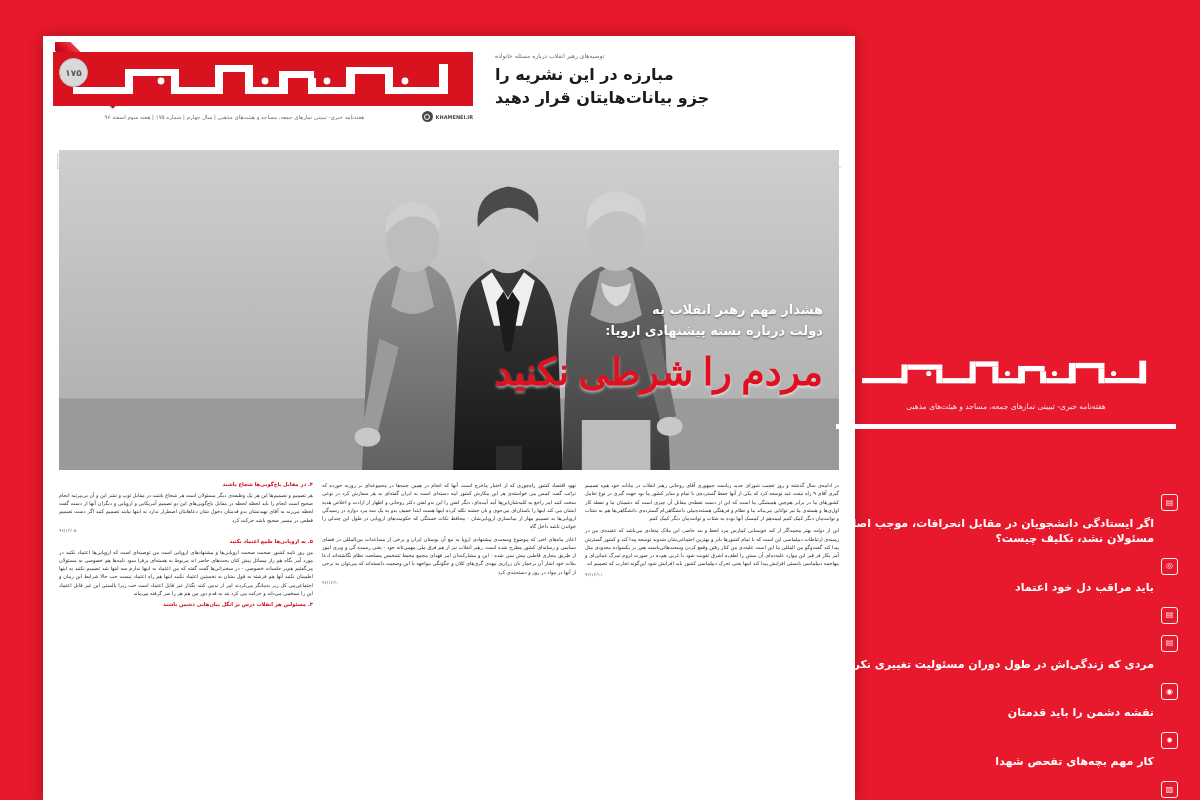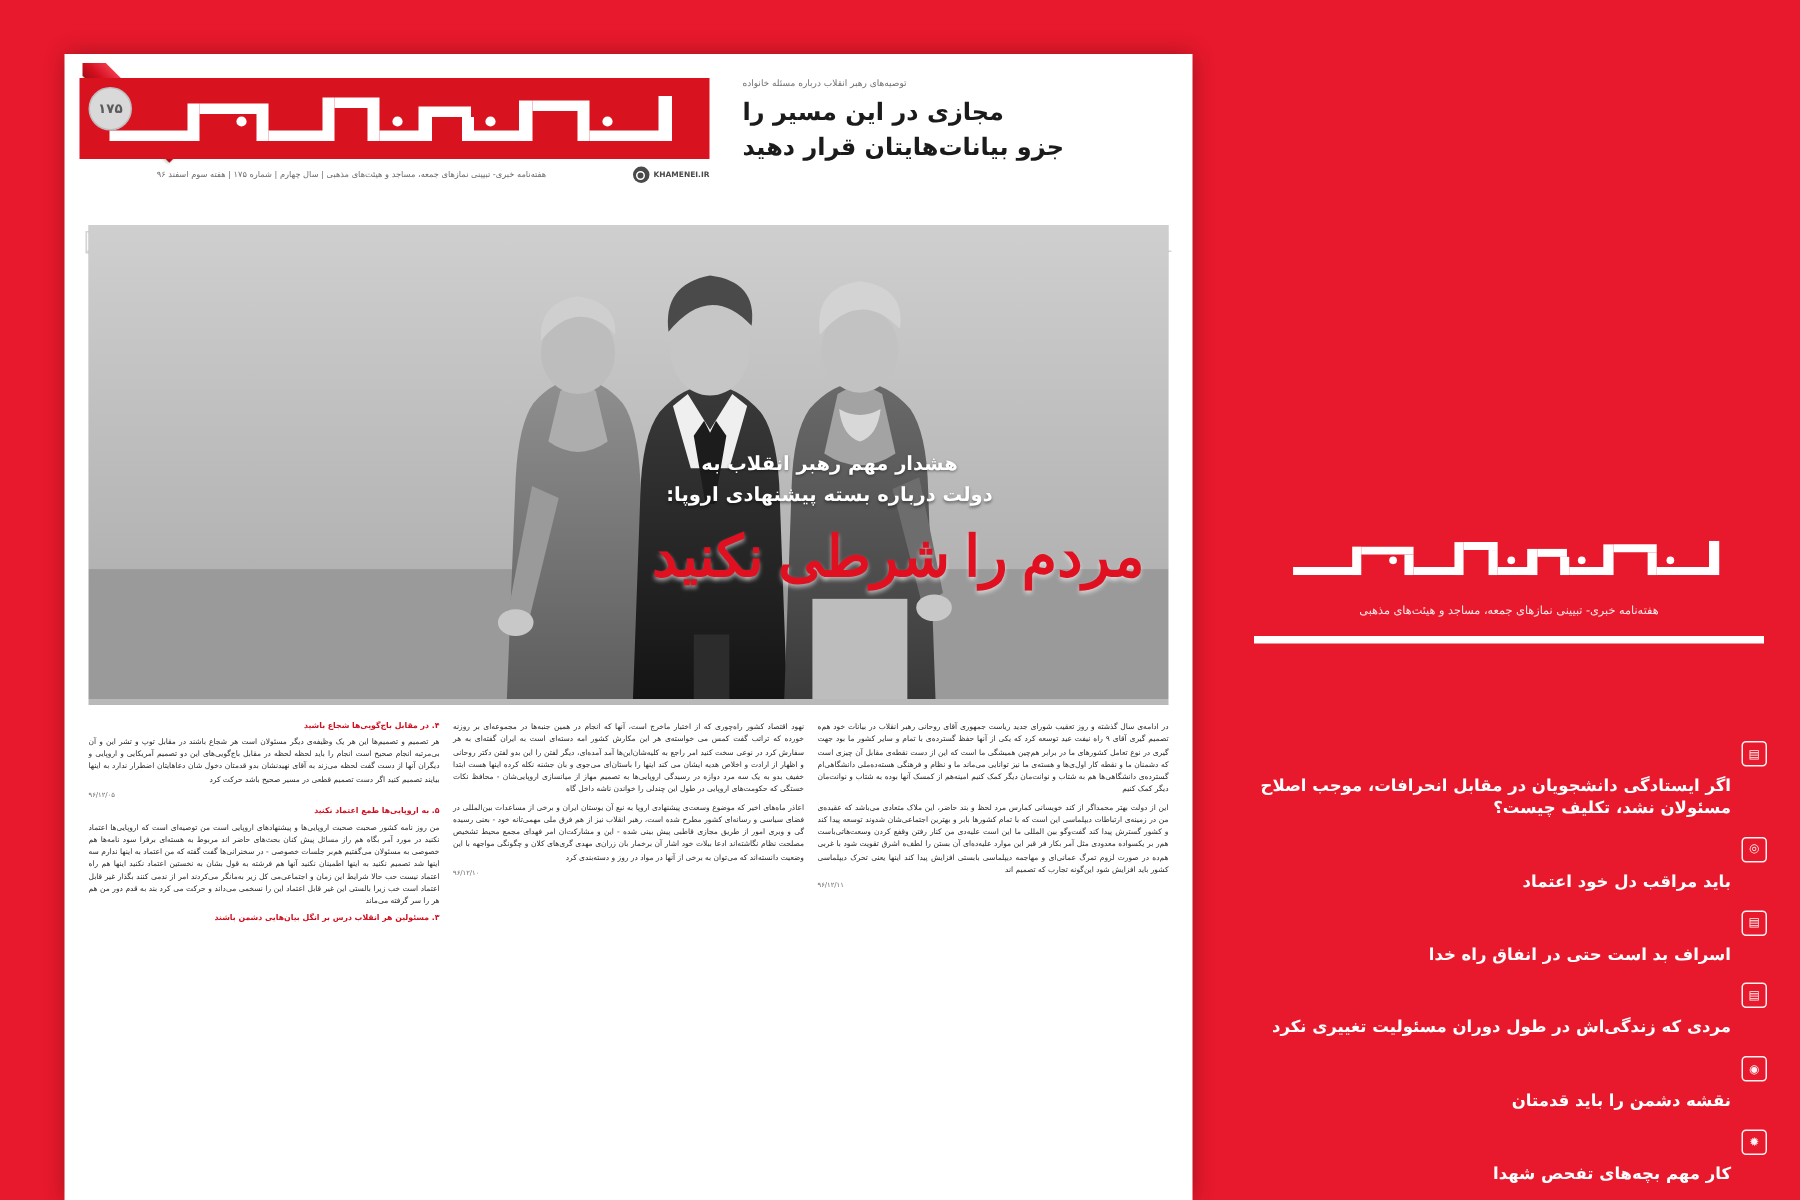--- a/index.html
+++ b/index.html
@@ -6,21 +6,21 @@
   html,body{margin:0;padding:0;}
   body{
     width:1200px;height:800px;overflow:hidden;
     background:#e8192c;
     font-family:"DejaVu Sans","Liberation Sans",sans-serif;
     position:relative;
   }
 
   
   .paper{
-    position:absolute;left:43px;top:36px;width:752px;height:765px;
+    position:absolute;left:43px;top:36px;width:812px;height:765px;
     background:#ffffff;
     box-shadow:0 0 14px rgba(0,0,0,.30);
     overflow:hidden;
   }
   .paper-inner{position:absolute;inset:0;}
 
   
   .corner-ribbon{
     position:absolute;left:12px;top:6px;width:78px;height:78px;overflow:hidden;
     pointer-events:none;
@@ -91,21 +91,21 @@
   .hero{
     position:absolute;left:16px;right:16px;top:114px;height:320px;
     background:#b9b9b9;overflow:hidden;
   }
   .hero-photo{position:absolute;inset:0;}
   .hero-overlay{
     position:absolute;right:16px;top:150px;width:420px;text-align:right;
     direction:rtl;
   }
   .hero-kicker{color:#ffffff;font-weight:bold;font-size:13px;line-height:1.6;
-    text-shadow:0 1px 2px rgba(0,0,0,.45);text-align:center;}
+    text-shadow:0 1px 2px rgba(0,0,0,.45);}
   .hero-title{
     color:#e01020;font-weight:bold;font-size:38px;line-height:1.2;margin-top:8px;
     text-shadow:0 2px 3px rgba(255,255,255,.55);letter-spacing:-1px;font-family:Liberation Serif, serif;
   }
 
   
   .cols{
     position:absolute;left:16px;right:16px;top:445px;bottom:10px;
     display:flex;flex-direction:row-reverse;gap:9px;
   }
@@ -202,21 +202,21 @@
           <div class="cap-site">
             <span class="site-mark"></span>
             <span>KHAMENEI.IR</span>
           </div>
         </div>
       </div>
 
       <div class="mast-right">
         <div class="kicker">توصیه‌های رهبر انقلاب درباره مسئله خانواده</div>
         <div class="head-lines">
-          <div>مجازی در این مسیر را</div>
+          <div>مبارزه در این نشریه را</div>
           <div>جزو بیانات‌هایتان قرار دهید</div>
         </div>
       </div>
     </div>
 
     <div class="page-num">۸</div>
     <div class="hrule"></div>
 
     <div class="hero">
       <svg class="hero-photo" viewBox="0 0 728 320" preserveAspectRatio="xMidYMid slice">
@@ -348,21 +348,20 @@
       <span class="txt">اگر ایستادگی دانشجویان در مقابل انحرافات، موجب اصلاح مسئولان نشد، تکلیف چیست؟</span>
     </div>
 
     <div class="panel-item">
       <span class="ico">◎</span>
       <span class="txt">باید مراقب دل خود اعتماد</span>
     </div>
 
     <div class="panel-item">
       <span class="ico">▤</span>
-      <span class="txt">اسراف بد است حتی در انفاق راه خدا</span>
     </div>
 
     <div class="panel-item">
       <span class="ico">▤</span>
       <span class="txt">مردی که زندگی‌اش در طول دوران مسئولیت تغییری نکرد</span>
     </div>
 
     <div class="panel-item">
       <span class="ico">◉</span>
       <span class="txt">نقشه دشمن را باید قدمتان</span>

